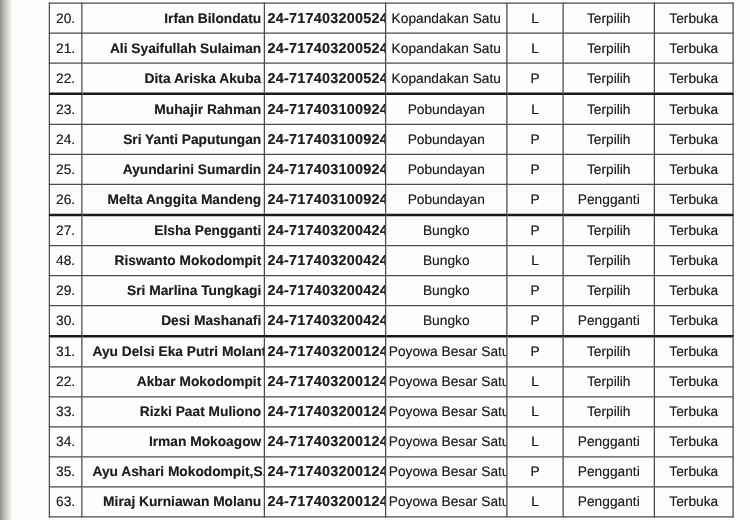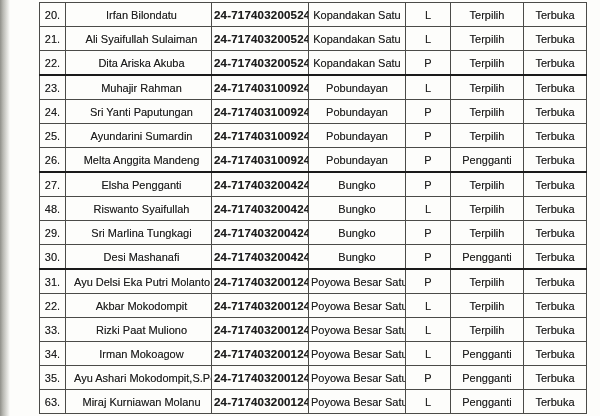--- a/index.html
+++ b/index.html
@@ -38,22 +38,23 @@
     font-size: 11px;
     color: #1e1e1e;
     text-align: center;
     vertical-align: middle;
     padding: 0 2px;
     white-space: nowrap;
     overflow: hidden;
     text-shadow: 0 0 0.4px rgba(40,40,40,0.55);
   }
   table.doc-table td.cell-name {
-    text-align: center;
+    text-align: right;
     padding-left: 8px;
+    font-weight: bold;
   }
   table.doc-table td.cell-id {
     font-weight: 600;
     font-size: 11.5px;
     letter-spacing: 0.2px;
   }
   table.doc-table tr.group-start td {
     border-top: 2.5px solid #1a1a1a;
   }
 </style>
@@ -141,21 +142,21 @@
       <td class="cell-no">27.</td>
       <td class="cell-name">Elsha Pengganti</td>
       <td class="cell-id">24-7174032004242</td>
       <td class="cell-village">Bungko</td>
       <td class="cell-gender">P</td>
       <td class="cell-status">Terpilih</td>
       <td class="cell-ket">Terbuka</td>
     </tr>
         <tr>
       <td class="cell-no">48.</td>
-      <td class="cell-name">Riswanto Syaifullah</td>
+      <td class="cell-name">Riswanto Mokodompit</td>
       <td class="cell-id">24-7174032004246</td>
       <td class="cell-village">Bungko</td>
       <td class="cell-gender">L</td>
       <td class="cell-status">Terpilih</td>
       <td class="cell-ket">Terbuka</td>
     </tr>
         <tr>
       <td class="cell-no">29.</td>
       <td class="cell-name">Sri Marlina Tungkagi</td>
       <td class="cell-id">24-7174032004245</td>

